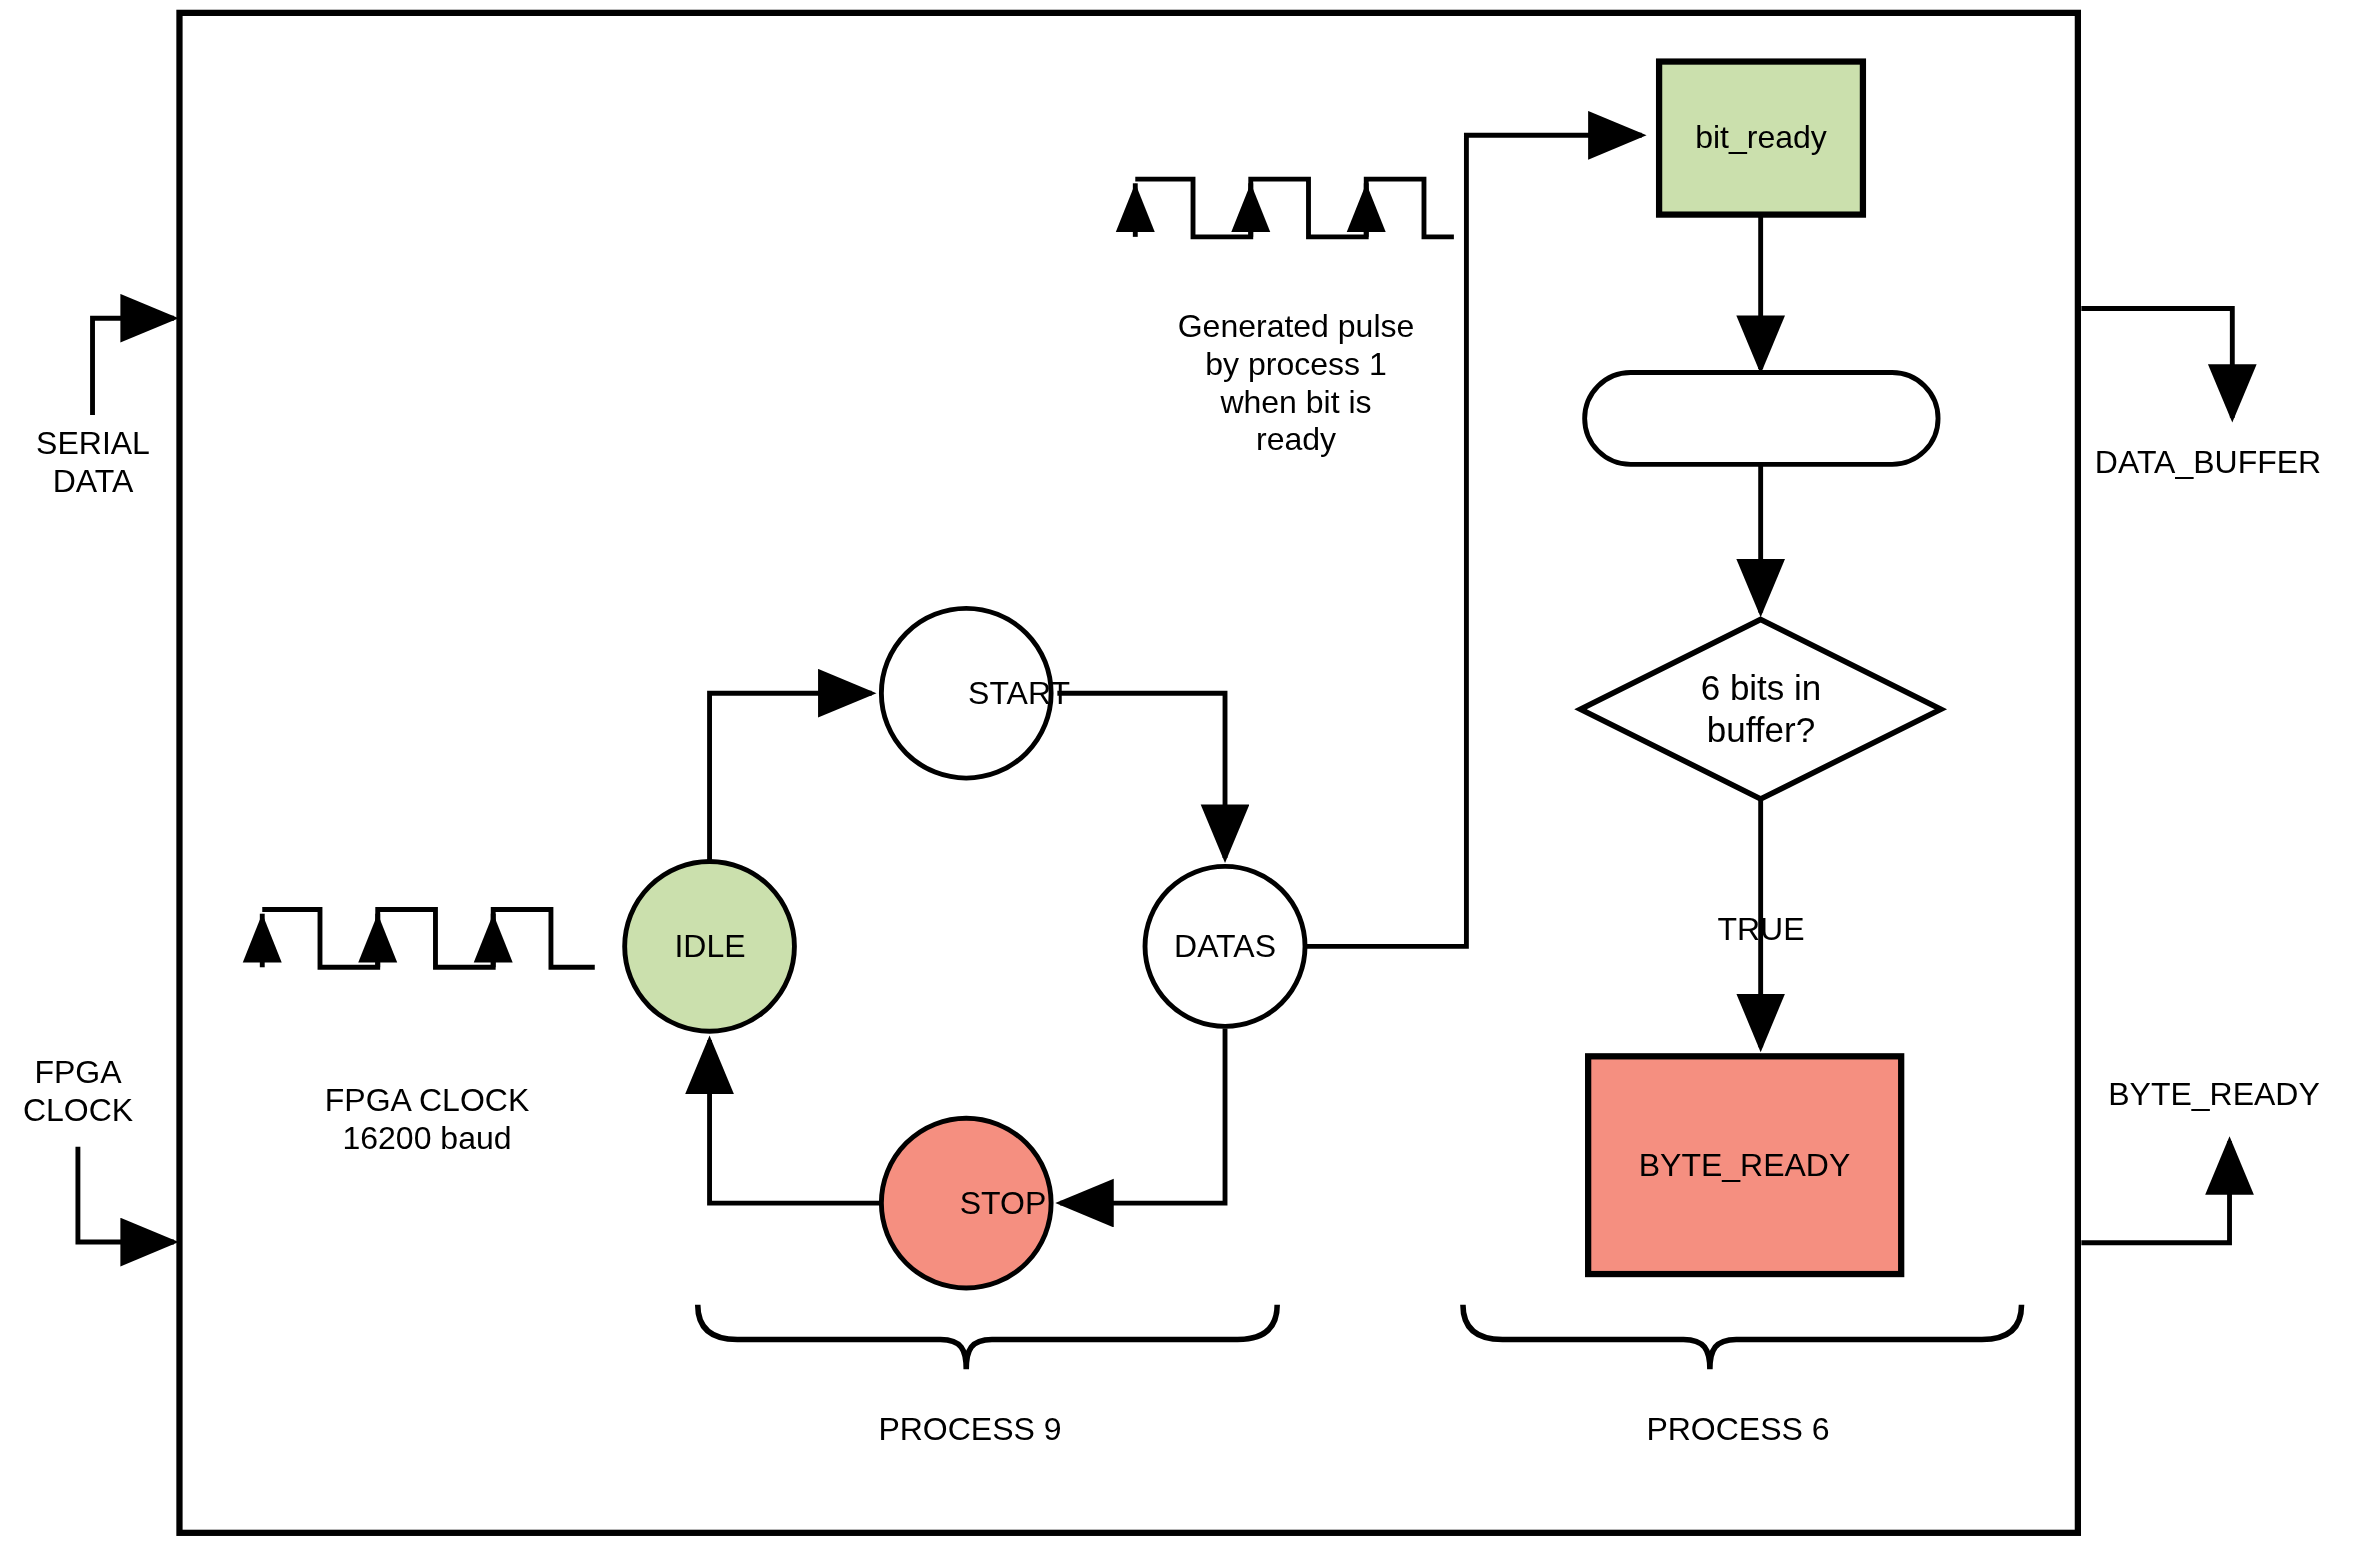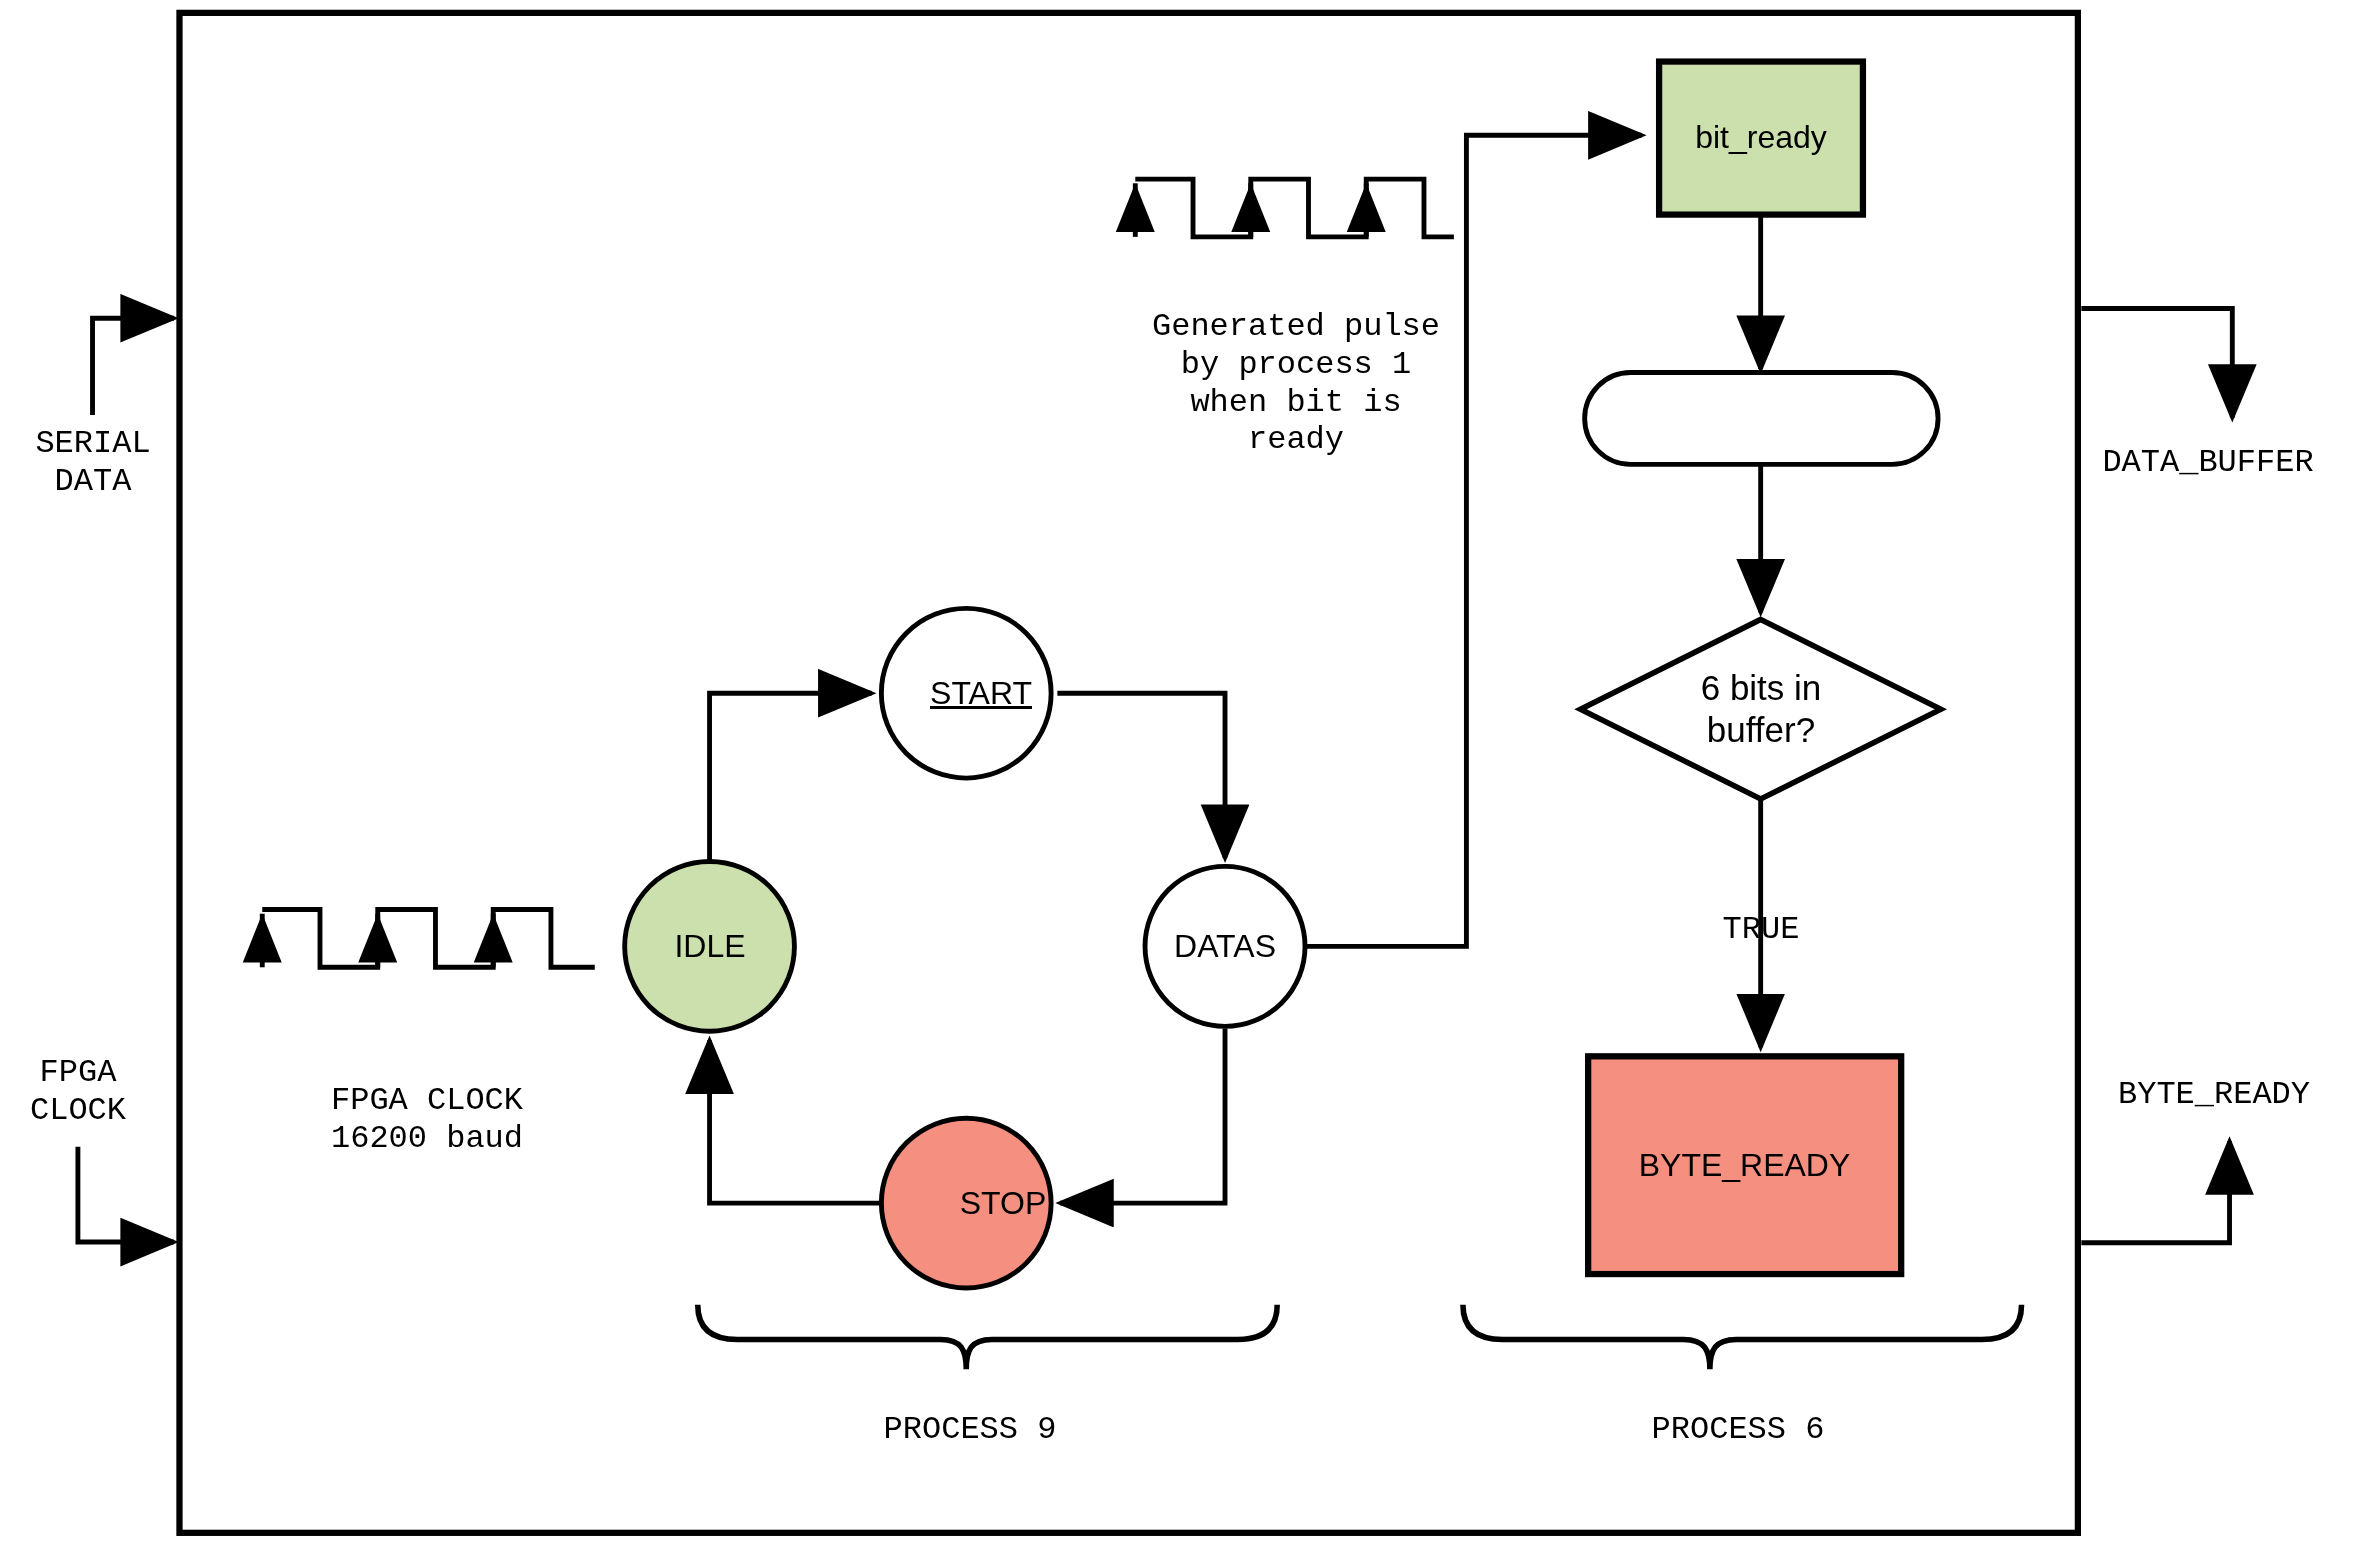--- a/index.html
+++ b/index.html
@@ -18,21 +18,21 @@
   svg.layer {
     position: absolute;
     top: 0;
     left: 0;
     width: 2377px;
     height: 1545px;
   }
   .lbl {
     position: absolute;
     color: #000000;
-    font-family: Liberation Mono, monospace;
+    font-family: Liberation Sans, sans-serif;
     text-align: center;
     line-height: 1.18;
     white-space: pre;
     pointer-events: none;
   }
   .ctr {
     transform: translate(-50%, -50%);
   }
   .t50 { font-size: 35px; }
   .t52 { font-size: 32px; }
@@ -133,21 +133,21 @@
   <div class="lbl t52 ctr" style="left:2214px; top:1095px; width:390px;">BYTE_READY</div>
 
   <div class="lbl t52 ctr" style="left:427px; top:1120px; width:417px;">FPGA CLOCK
 16200 baud</div>
   <div class="lbl t52 ctr" style="left:1296px; top:383px; width:362px;">Generated pulse
 by process 1
 when bit is
 ready</div>
 
   <div class="node-text t52" style="left:625px; top:861px; width:170px; height:170px;">IDLE</div>
-  <div class="node-text t52" style="left:896px; top:608px; width:170px; height:170px;text-decoration:underline;">START</div>
+  <div class="node-text t52" style="left:934px; top:608px; width:170px; height:170px;">START</div>
   <div class="node-text t52" style="left:1145px; top:866px; width:160px; height:160px;">DATAS</div>
   <div class="node-text t52" style="left:918px; top:1118px; width:170px; height:170px;">STOP</div>
 
   <div class="node-text t52" style="left:1659px; top:61px; width:204px; height:153px;">bit_ready</div>
   <div class="node-text t50" style="left:1622px; top:639px; width:278px; height:139px; white-space:pre;">6 bits in
 buffer?</div>
   <div class="node-text t52" style="left:1588px; top:1056px; width:313px; height:218px;">BYTE_READY</div>
 
   <div class="lbl t52 ctr" style="left:1761px; top:930px; width:181px;">TRUE</div>
 

